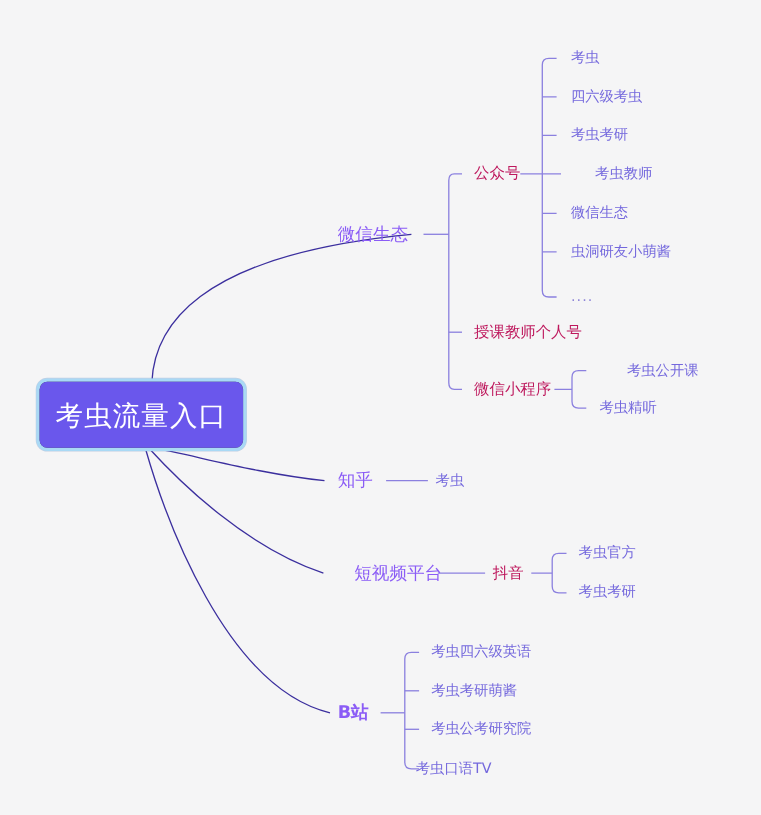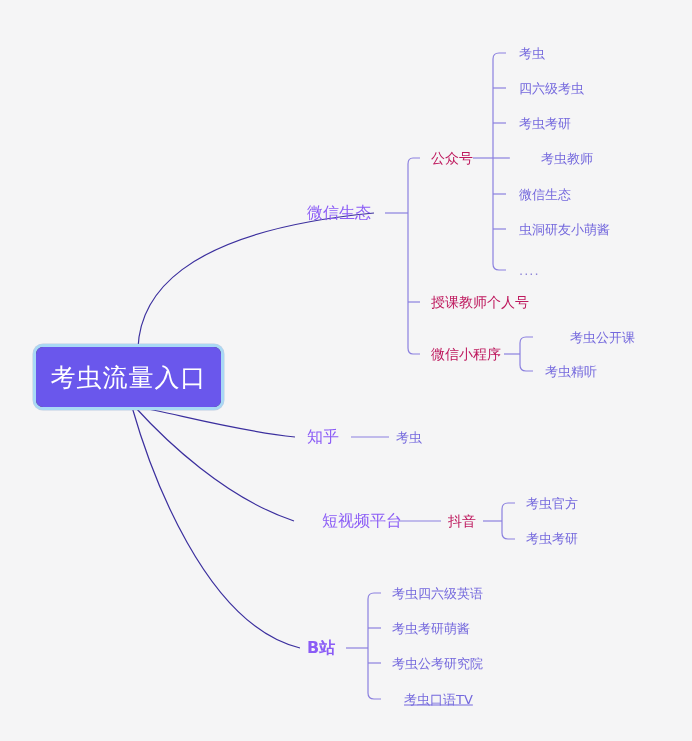--- a/index.html
+++ b/index.html
@@ -182,15 +182,15 @@
   <div class="node level3" style="left:526px; top:503px;">考虫官方</div>
 
   <div class="node level3" style="left:526px; top:538px;">考虫考研</div>
 
   <div class="node level3" style="left:392px; top:593px;">考虫四六级英语</div>
 
   <div class="node level3" style="left:392px; top:628px;">考虫考研萌酱</div>
 
   <div class="node level3" style="left:392px; top:663px;">考虫公考研究院</div>
 
-  <div class="node level3" style="left:404px; top:699px;text-decoration:underline;">考虫口语TV</div>
+  <div class="node level3" style="left:378px; top:699px;">考虫口语TV</div>
 
 </div>
 
 </body></html>

